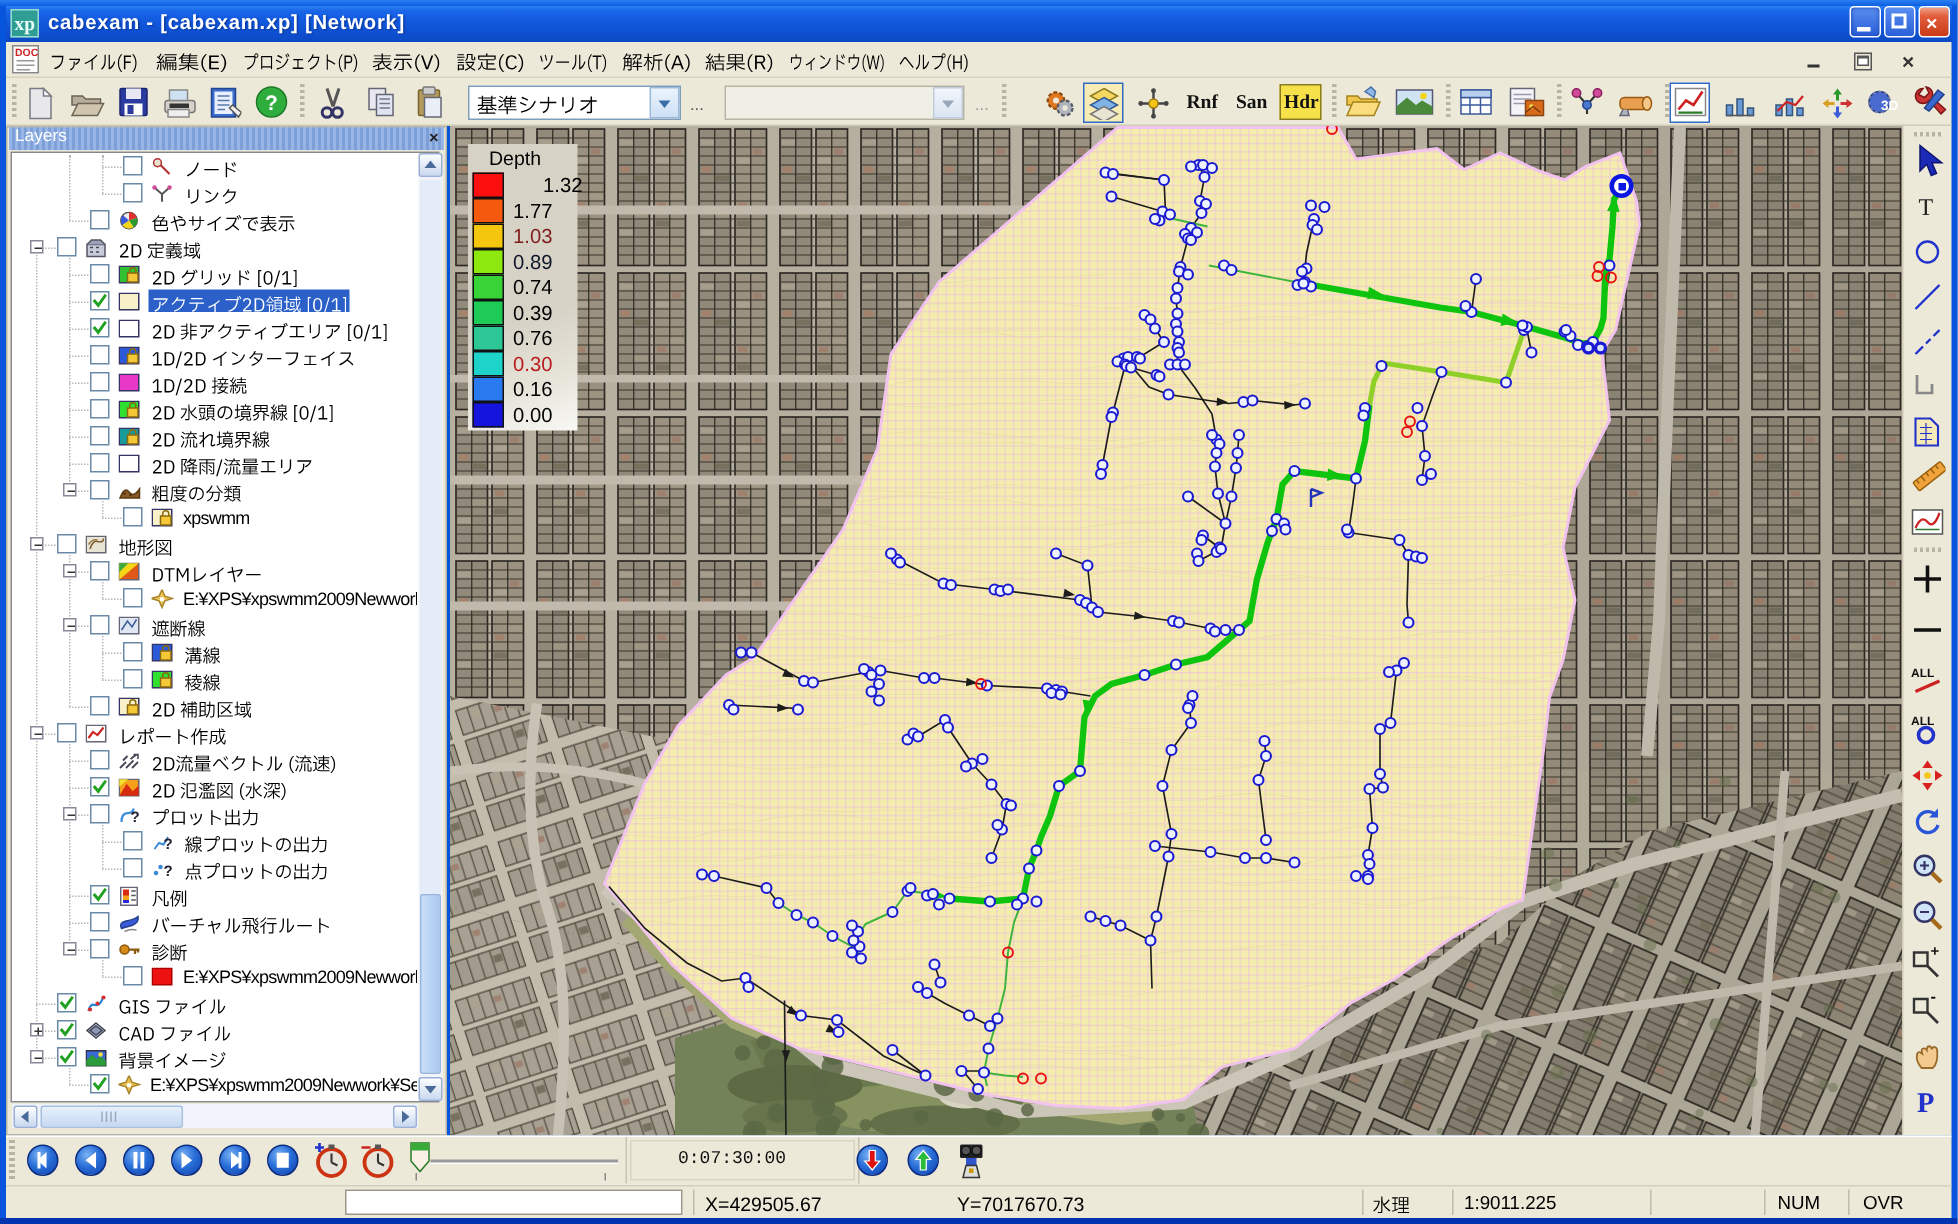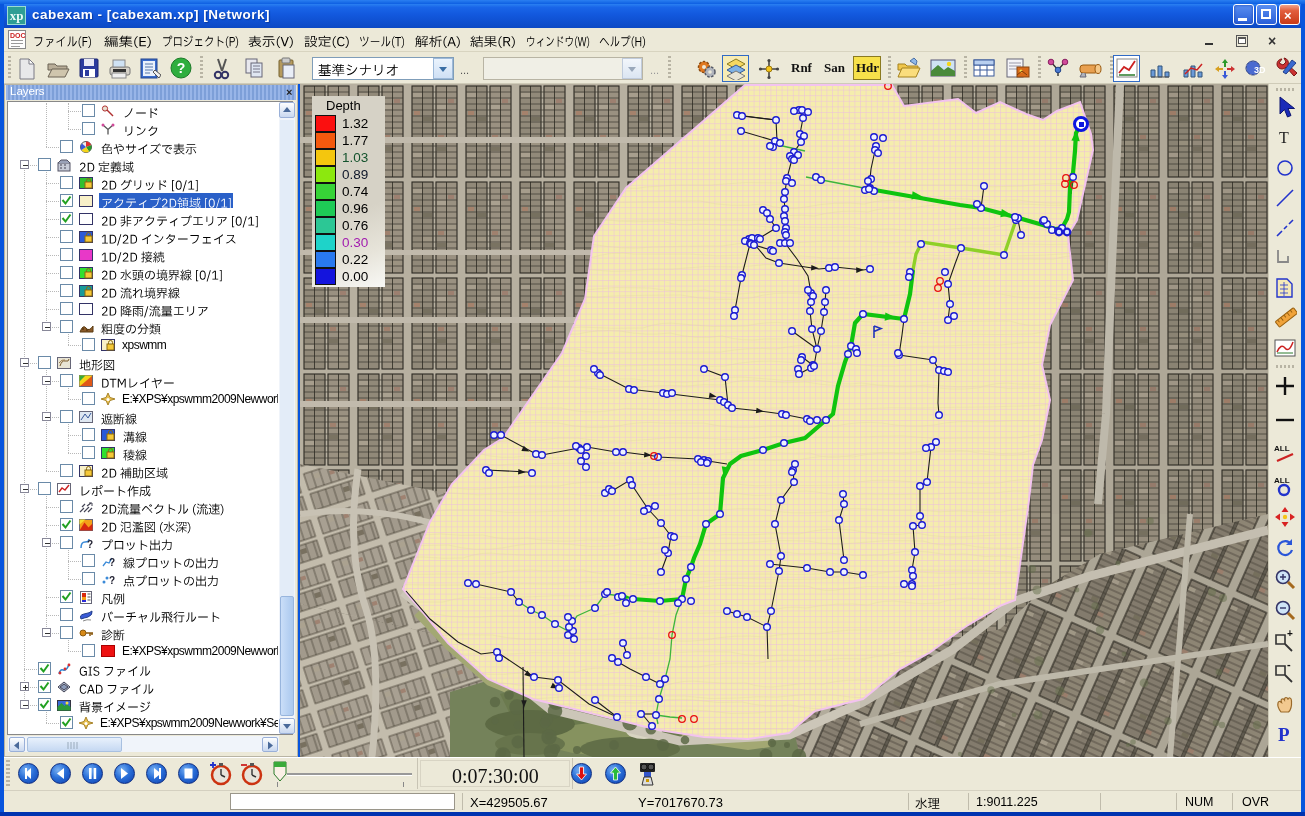--- a/index.html
+++ b/index.html
@@ -1213,37 +1213,37 @@
 <circle cx="781" cy="40" r="6.5" fill="#fff" stroke="#0b16e0" stroke-width="3"></circle>
 <rect x="779" y="38" width="5" height="5" fill="#0b16e0"></rect>
 <path d="M574,242 v12 m0,-12 l7,2.5 -7,3" stroke="#2233bb" stroke-width="1.6" fill="none"></path>
 </svg>
 
 <div class="abs" style="left:312px;top:96px;width:73px;height:191px;
  background:linear-gradient(160deg,#d6d2c6 60%,#e7e4da 82%,#f8f8f5)"></div>
 <div class="abs" style="left:326px;top:98px;font-size:13px;color:#000">Depth</div>
 
 <div class="abs" style="left:315px;top:115px;width:21px;height:17px;background:#fb0f0f;border:1px solid #111"></div>
-<div class="abs" style="left:342px;top:116px;font-size:13.5px;color:#000">1.32</div>
+<div class="abs" style="left:362px;top:116px;font-size:13.5px;color:#000">1.32</div>
 <div class="abs" style="left:315px;top:132px;width:21px;height:17px;background:#f4590e;border:1px solid #111"></div>
 <div class="abs" style="left:342px;top:133px;font-size:13.5px;color:#000">1.77</div>
 <div class="abs" style="left:315px;top:149px;width:21px;height:17px;background:#f4c60e;border:1px solid #111"></div>
-<div class="abs" style="left:342px;top:150px;font-size:13.5px;color:#14532d">1.03</div>
+<div class="abs" style="left:342px;top:150px;font-size:13.5px;color:#7f1d1d">1.03</div>
 <div class="abs" style="left:315px;top:166px;width:21px;height:17px;background:#8ce80e;border:1px solid #111"></div>
 <div class="abs" style="left:342px;top:167px;font-size:13.5px;color:#0f172a">0.89</div>
 <div class="abs" style="left:315px;top:183px;width:21px;height:17px;background:#37d337;border:1px solid #111"></div>
 <div class="abs" style="left:342px;top:184px;font-size:13.5px;color:#000">0.74</div>
 <div class="abs" style="left:315px;top:200px;width:21px;height:17px;background:#1ecb56;border:1px solid #111"></div>
-<div class="abs" style="left:342px;top:201px;font-size:13.5px;color:#000">0.96</div>
+<div class="abs" style="left:342px;top:201px;font-size:13.5px;color:#000">0.39</div>
 <div class="abs" style="left:315px;top:217px;width:21px;height:17px;background:#2cc795;border:1px solid #111"></div>
 <div class="abs" style="left:342px;top:218px;font-size:13.5px;color:#000">0.76</div>
 <div class="abs" style="left:315px;top:234px;width:21px;height:17px;background:#1ed3c9;border:1px solid #111"></div>
-<div class="abs" style="left:342px;top:235px;font-size:13.5px;color:#a21caf">0.30</div>
+<div class="abs" style="left:342px;top:235px;font-size:13.5px;color:#b91c1c">0.30</div>
 <div class="abs" style="left:315px;top:251px;width:21px;height:17px;background:#2979ef;border:1px solid #111"></div>
-<div class="abs" style="left:342px;top:252px;font-size:13.5px;color:#000">0.22</div>
+<div class="abs" style="left:342px;top:252px;font-size:13.5px;color:#000">0.16</div>
 <div class="abs" style="left:315px;top:268px;width:21px;height:17px;background:#1414dd;border:1px solid #111"></div>
 <div class="abs" style="left:342px;top:269px;font-size:13.5px;color:#000">0.00</div>
 <div class="abs" style="left:1268px;top:84px;width:33px;height:673px;background:#ece9d8;border-left:1px solid #cfcbb8"></div>
 <div class="abs" style="left:1276px;top:88px;width:18px;height:3px;background:repeating-linear-gradient(90deg,#b8b4a4 0 2px,#ece9d8 2px 4px)"></div>
 <svg class="abs" style="left:1273px;top:95px" width="24" height="24">
     <path d="M7,2 l0,17 4.5,-4.5 3,7.5 3.5,-1.5 -3,-7 6.5,0 z" fill="#1b2bb8" stroke="#0d1570"></path>
   </svg>
 <svg class="abs" style="left:1273px;top:126px" width="24" height="24">
     <text x="6" y="17" font-size="16" font-family="Liberation Serif" fill="#222">T</text>
   </svg>
@@ -1367,21 +1367,21 @@
 
 <div class="abs" style="left:287px;top:773px;width:125px;height:2px;background:#999;box-shadow:0 1px 0 #fff"></div>
 <svg class="abs" style="left:272px;top:760px" width="18" height="26">
  <path d="M2,2 h12 v12 l-6,7 -6,-7 z" fill="linen" stroke="#2a7a2a"></path>
  <path d="M2,2 h12 v5 h-12 z" fill="#3aaa3a"></path>
 </svg>
 <div class="abs" style="left:277px;top:782px;width:1px;height:5px;background:#888"></div>
 <div class="abs" style="left:403px;top:782px;width:1px;height:5px;background:#888"></div>
 <div class="abs" style="left:417px;top:758px;width:1px;height:31px;background:#c8c4b4"></div>
 <div class="abs" style="left:420px;top:760px;width:150px;height:27px;background:#ece9d8;border:1px solid #d8d4c4"></div>
-<div class="abs" style="left:452px;top:765px;font-size:20px;color:#111;font-family:Liberation Serif, serif">0:07:30:00</div>
+<div class="abs" style="left:452px;top:765px;font-size:12px;color:#111;font-family:Liberation Mono, monospace">0:07:30:00</div>
 <div class="abs" style="left:572px;top:758px;width:1px;height:31px;background:#c8c4b4"></div>
 
 <div class="abs" style="left:571px;top:763px;width:21px;height:21px;border-radius:50%;background:radial-gradient(circle at 7px 6px,#7ab2f2,#2a6fd8 45%,#0d3fae);border:1px solid #0a2a80"></div>
 <svg class="abs" style="left:571px;top:763px" width="21" height="21">
     <path d="M10.5,17 l-5,-6 h3 v-7 h4 v7 h3 z" fill="#dd1111" stroke="#fff" stroke-width="0.8"></path>
   </svg>
 <div class="abs" style="left:605px;top:763px;width:21px;height:21px;border-radius:50%;background:radial-gradient(circle at 7px 6px,#7ab2f2,#2a6fd8 45%,#0d3fae);border:1px solid #0a2a80"></div>
 <svg class="abs" style="left:605px;top:763px" width="21" height="21">
     <path d="M10.5,4 l5,6 h-3 v7 h-4 v-7 h-3 z" fill="#2abb3a" stroke="#fff" stroke-width="0.8"></path>
   </svg>

